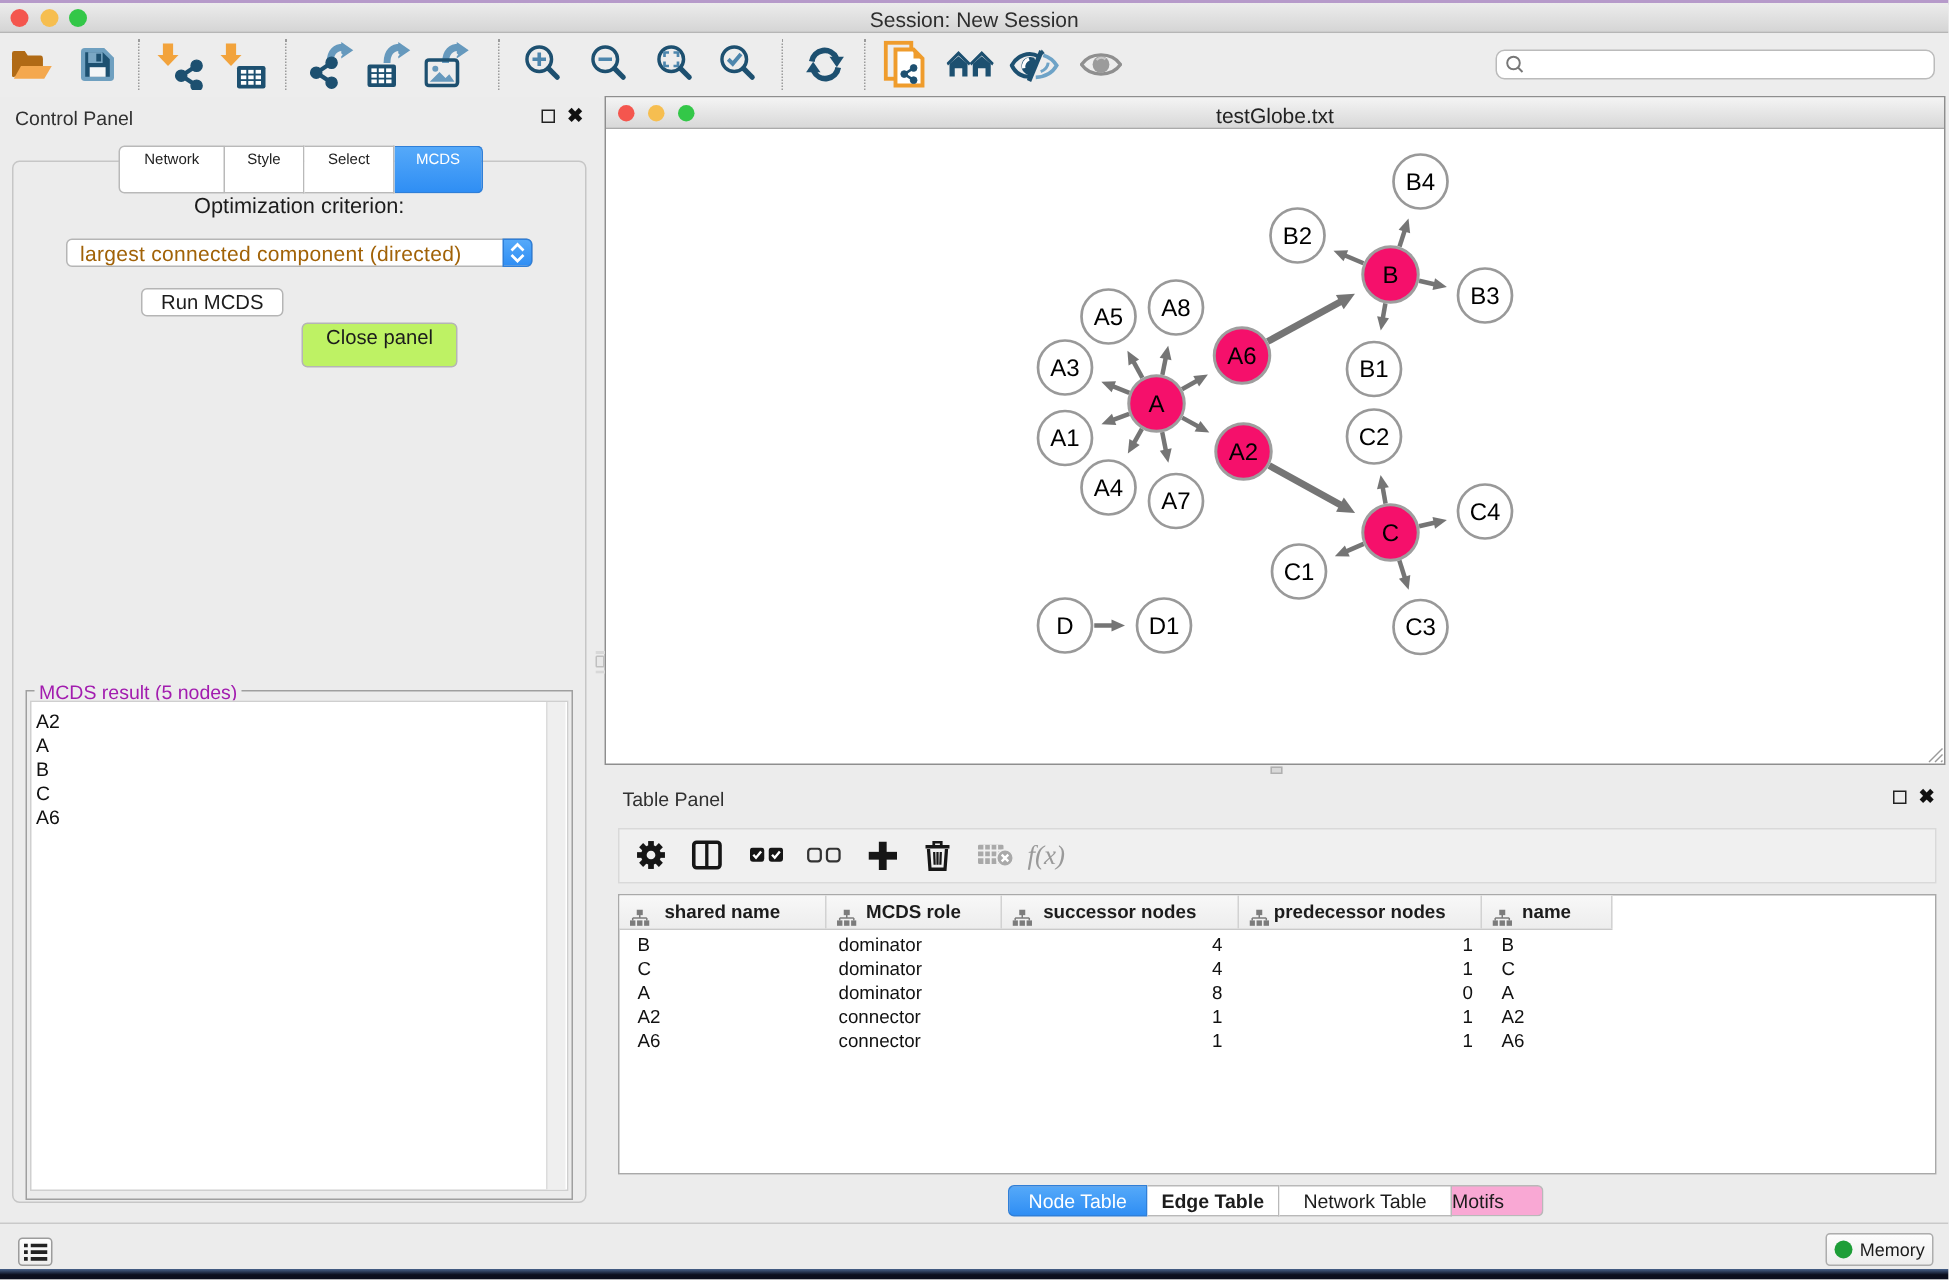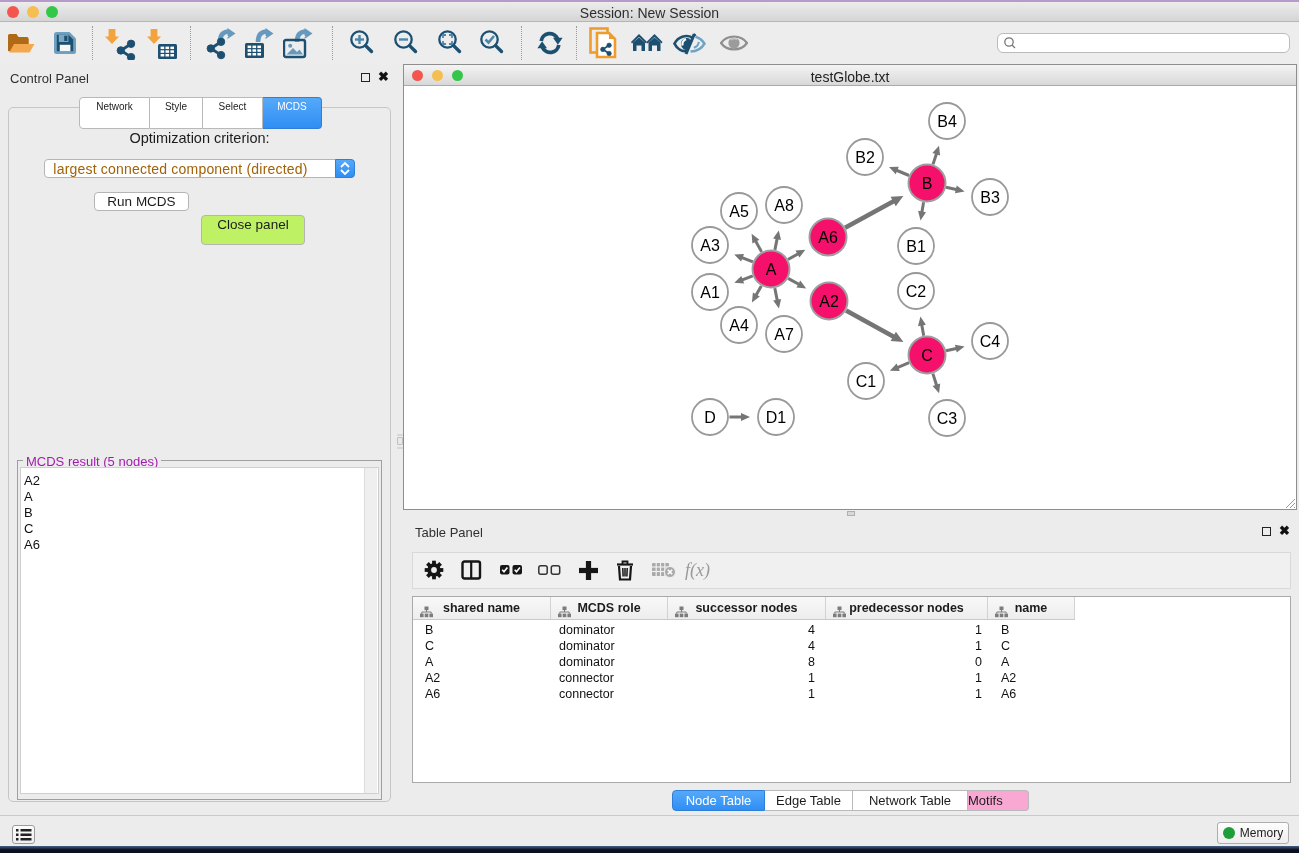--- a/index.html
+++ b/index.html
@@ -477,21 +477,21 @@
     </div>
 <div class="abs" style="left:425px;top:622px;font-size:12.5px;color:#111;line-height:16px;">B<br>C<br>A<br>A2<br>A6</div>
 <div class="abs" style="left:559px;top:622px;font-size:12.5px;color:#111;line-height:16px;">dominator<br>dominator<br>dominator<br>connector<br>connector</div>
 <div class="abs" style="left:700px;top:622px;width:115px;text-align:right;font-size:12.5px;color:#111;line-height:16px;">4<br>4<br>8<br>1<br>1</div>
 <div class="abs" style="left:870px;top:622px;width:112px;text-align:right;font-size:12.5px;color:#111;line-height:16px;">1<br>1<br>0<br>1<br>1</div>
 <div class="abs" style="left:1001px;top:622px;font-size:12.5px;color:#111;line-height:16px;">B<br>C<br>A<br>A2<br>A6</div>
 </div>
 
 <div class="abs" style="left:672px;top:790px;height:21px;display:flex;font-size:13px;color:#1c1c1c;">
   <div style="width:93px;background:linear-gradient(#55a9f9,#2f8ef4);border:1px solid #2f7fd8;border-radius:4px 0 0 4px;text-align:center;line-height:20px;color:#fff;">Node Table</div>
-  <div style="width:88px;background:#fff;border:1px solid #b9b9b9;border-left:none;text-align:center;line-height:20px;">Edge Table</div>
+  <div style="width:88px;background:#fff;border:1px solid #b9b9b9;border-left:none;text-align:center;line-height:20px;font-weight:bold;">Edge Table</div>
   <div style="width:115px;background:#fff;border:1px solid #b9b9b9;border-left:none;text-align:center;line-height:20px;">Network Table</div>
   <div style="width:61px;background:#f9a8d4;border:1px solid #b9b9b9;border-left:none;border-radius:0 4px 4px 0;line-height:20px;">Motifs</div>
 </div>
 
 <div class="abs" style="left:0;top:815px;width:1299px;height:31px;background:#ececec;border-top:1px solid #c9c9c9;"></div>
 <div class="abs" style="left:12px;top:825px;width:23px;height:19px;background:linear-gradient(#fdfdfd,#ededed);border:1px solid #9c9c9c;border-radius:3px;"></div>
 <svg class="abs" style="left:16px;top:829px" width="16" height="12">
     <g fill="#222">
       <rect x="0" y="0" width="2.5" height="2.5"></rect>
       <rect x="0" y="4.5" width="2.5" height="2.5"></rect>

